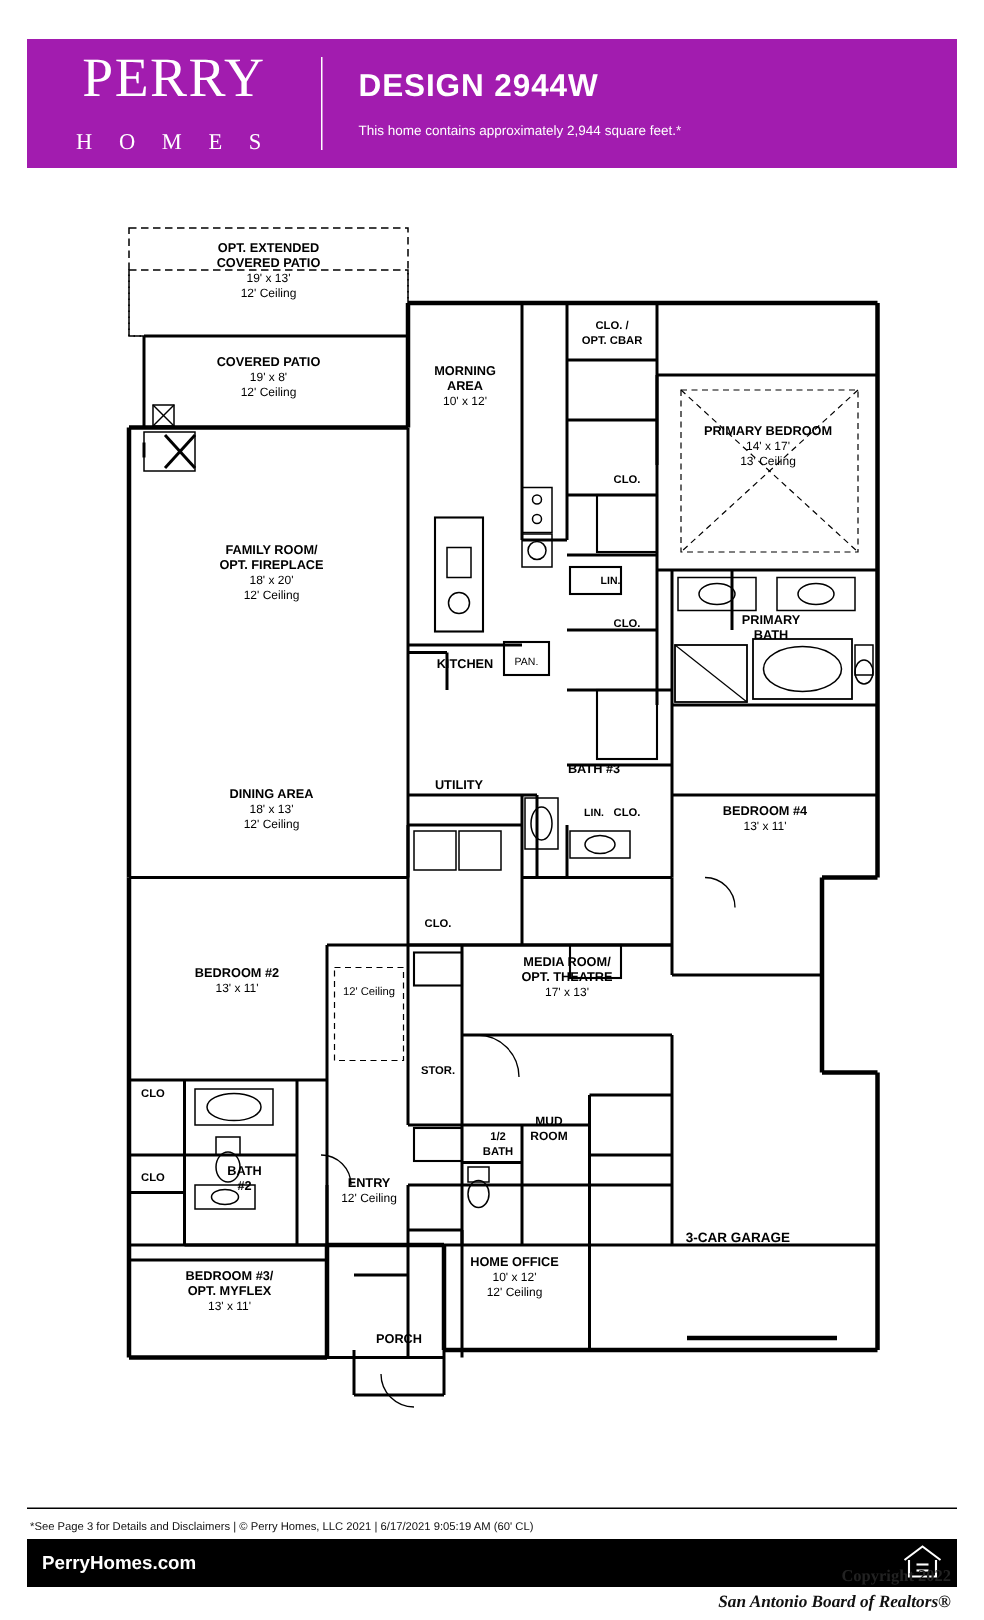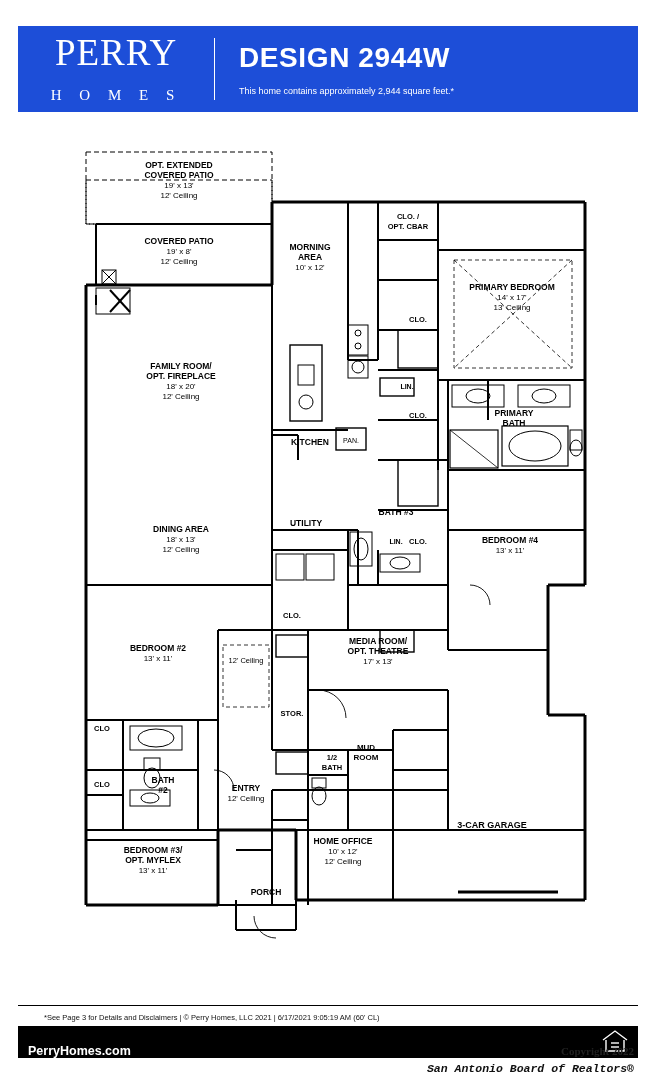--- a/index.html
+++ b/index.html
@@ -9,21 +9,21 @@
     background: #ffffff;
     font-family: "Liberation Sans", sans-serif;
     position: relative;
     overflow: hidden;
   }
 
   
   .header {
     position: absolute; left: 18px; top: 26px;
     width: 620px; height: 86px;
-    background: #1d4ed8;
+    background: #a21caf;
     display: flex; align-items: stretch;
   }
   .logo-block {
     width: 196px;
     display: flex; flex-direction: column;
     align-items: center; justify-content: center;
     color: #ffffff;
   }
   .logo-perry {
     font-family: "Liberation Serif", serif;
@@ -36,47 +36,47 @@
   }
   .header-sep {
     width: 1px; background: #ffffff; margin: 12px 0;
   }
   .title-block {
     flex: 1; color: #ffffff;
     padding-left: 24px; display: flex; flex-direction: column;
     justify-content: center;
   }
   .design-title {
-    font-size: 28px; font-weight: bold; letter-spacing: 0.6px;
+    font-size: 21px; font-weight: bold; letter-spacing: 0.6px;
   }
   .design-sub {
     font-size: 9px; margin-top: 12px; font-weight: normal;
   }
 
   
   .plan {
     position: absolute; left: 18px; top: 130px;
     width: 620px; height: 860px; text-align: center;
   }
   .plan svg { display:block; }
 
   
   .footer-rule {
     position: absolute; left: 18px; top: 1005px; width: 620px;
     border-top: 1px solid #000;
   }
   .footer-note {
     position: absolute; left: 20px; top: 1013px;
-    font-size: 7.5px; color: #111; margin-left: 24px;
+    font-size: 7.5px; color: #111;
   }
   .footer-bar {
     position: absolute; left: 18px; top: 1026px;
     width: 620px; height: 32px;
     background: #000;
-    display: flex; align-items: flex-end;
+    display: flex; align-items: center;
   }
   .footer-url {
     color: #fff; font-size: 12.5px; font-weight: bold;
     padding-left: 10px;
   }
   .page-num {
     position: absolute; right: 78px; top: 1015px;
     font-size: 7.5px; color: #fff; padding-left: 44px;
   }
   .fair-housing {
@@ -86,21 +86,21 @@
   .copyright {
     position: absolute; right: 22px; top: 1045px;
     font-size: 11px; font-weight: bold;
     font-family: "Liberation Serif", serif;
     color: #222;
     margin-left: 36px;
   }
   .sabor {
     position: absolute; right: 22px; top: 1062px;
     font-size: 11.5px; font-style: italic; font-weight: bold;
-    font-family: Liberation Mono, monospace;
+    font-family: Liberation Serif, serif;
     color: #111;
   }
   .lbl { font-family: "Liberation Sans", sans-serif; }
 </style>
 </head>
 <body>
 
 <div class="header">
   <div class="logo-block">
     <div class="logo-perry">PERRY</div>

